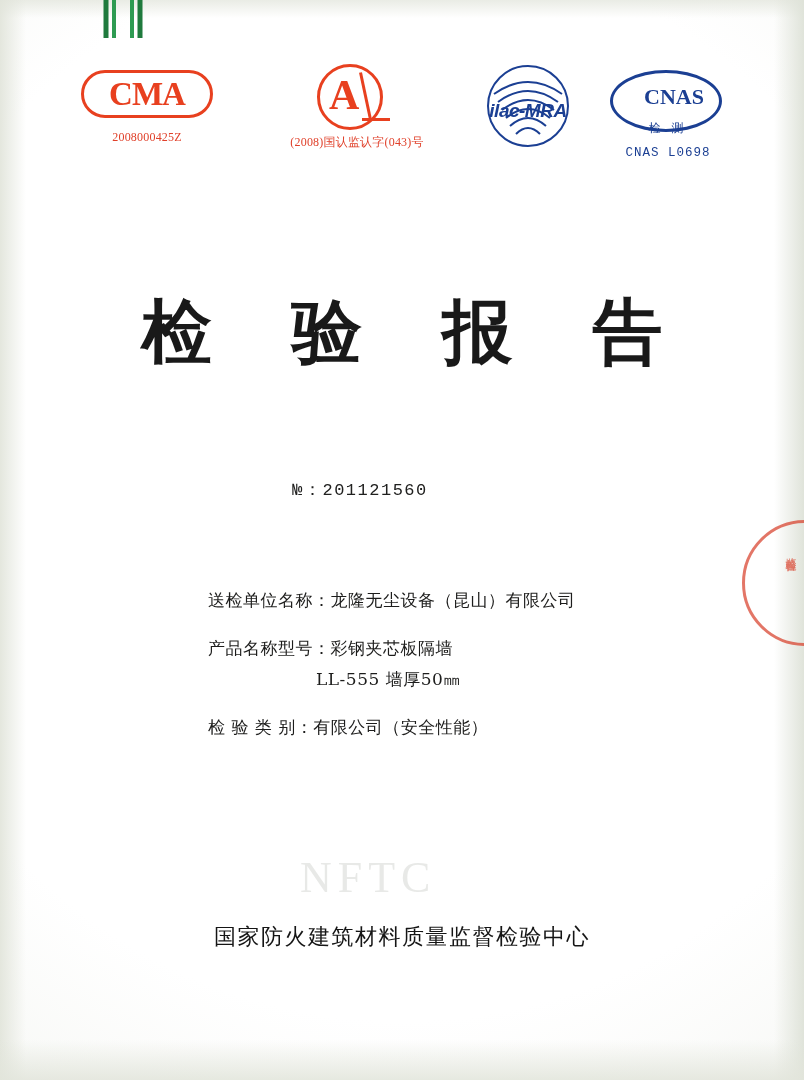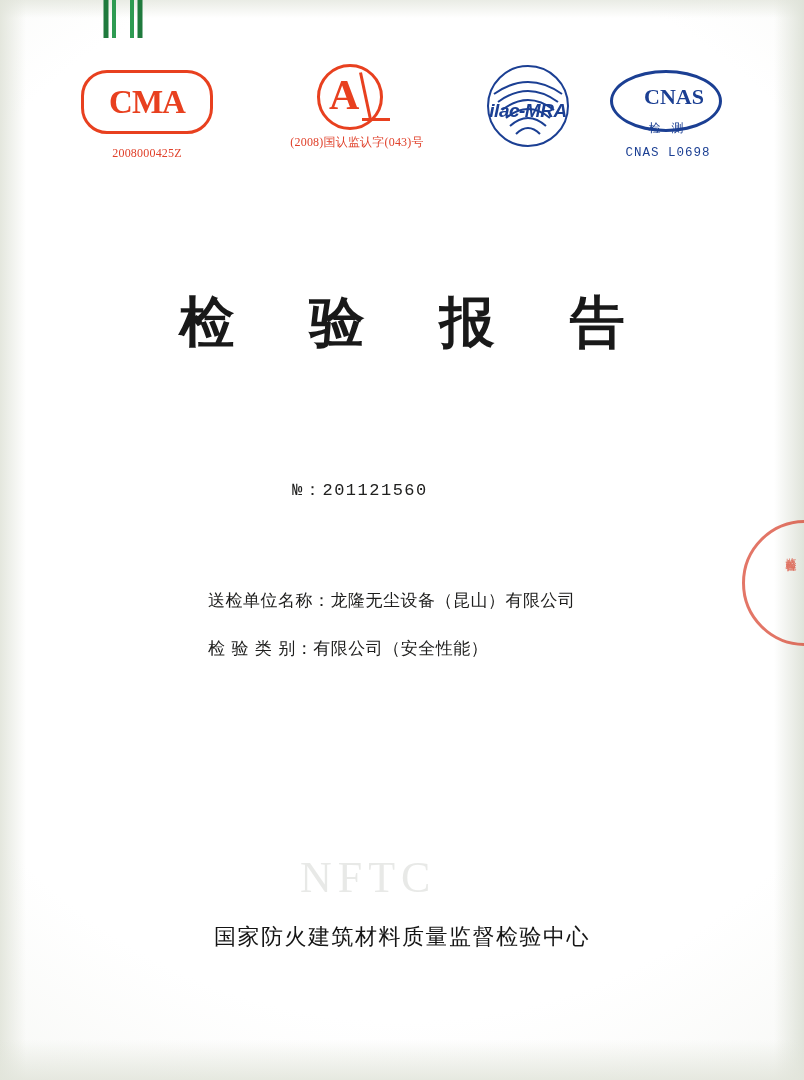--- a/index.html
+++ b/index.html
@@ -83,21 +83,21 @@
   }
 
   
   .cma {
     left: 72px;
     top: 8px;
     width: 150px;
   }
   .cma-box {
     width: 132px;
-    height: 64px;
+    height: 48px;
     margin: 0 auto;
     border: 3px solid #e8401f;
     border-radius: 26px / 26px;
     position: relative;
     box-sizing: border-box;
   }
   .cma-text {
     position: absolute;
     left: 0; right: 0; top: 50%;
     transform: translateY(-50%);
@@ -217,21 +217,21 @@
 
   
   .report-title {
     position: absolute;
     top: 286px;
     left: 0;
     width: 804px;
     text-align: center;
     font-family: "DejaVu Serif", "Liberation Serif", serif;
     font-weight: bold;
-    font-size: 55px;
+    font-size: 70px;
     letter-spacing: 28px;
     text-indent: 28px;
     color: #191919;
   }
 
   .report-no {
     position: absolute;
     top: 478px;
     left: 0;
     width: 720px;
@@ -386,20 +386,24 @@
   <div class="report-no">
     <span>№：</span><span>201121560</span>
   </div>
 
   <div class="fields">
 
     <div class="field-row">
       <span class="field-label">送检单位名称：</span><span class="field-value">龙隆无尘设备（昆山）有限公司</span>
     </div>
 
+    <div class="field-row">
+      <span class="field-label">产品名称型号：</span><span class="field-value">彩钢夹芯板隔墙</span>
+      <span class="field-value-second">LL-555 墙厚50㎜</span>
+    </div>
 
     <div class="field-row">
       <span class="field-label">检 验 类 别：</span><span class="field-value">有限公司（安全性能）</span>
     </div>
 
   </div>
 
   <div class="watermark">NFTC</div>
 
   <div class="org">国家防火建筑材料质量监督检验中心</div>

